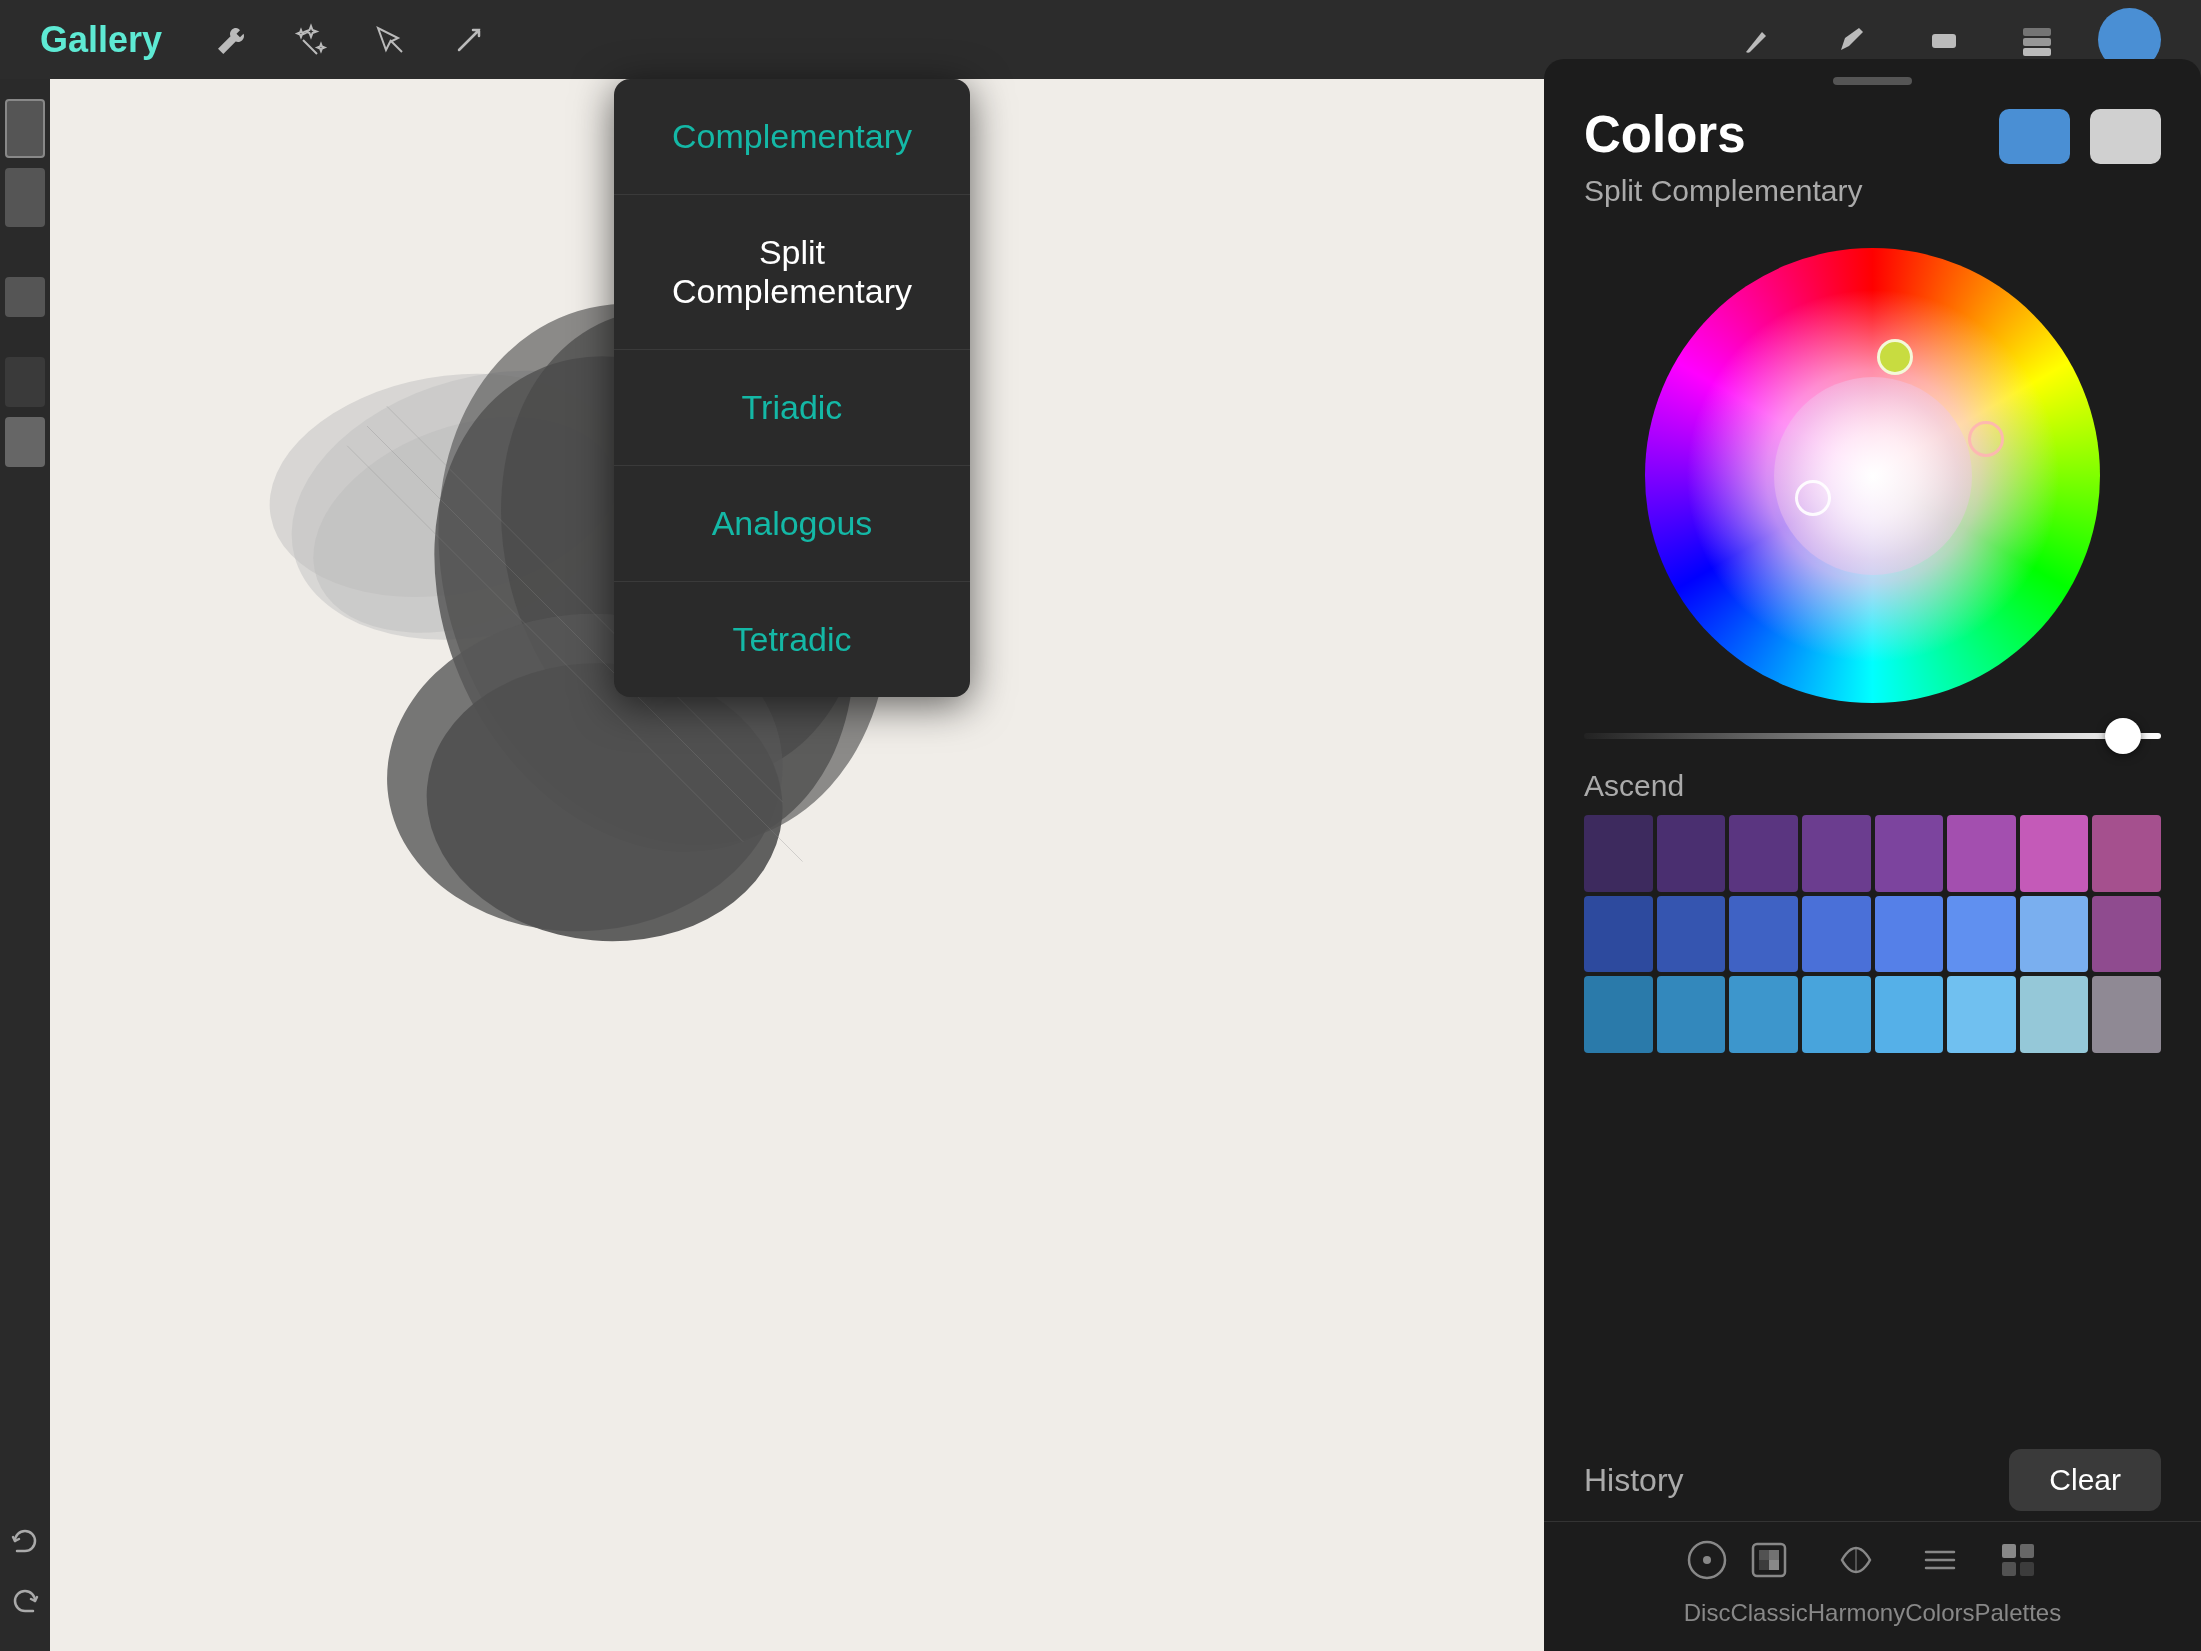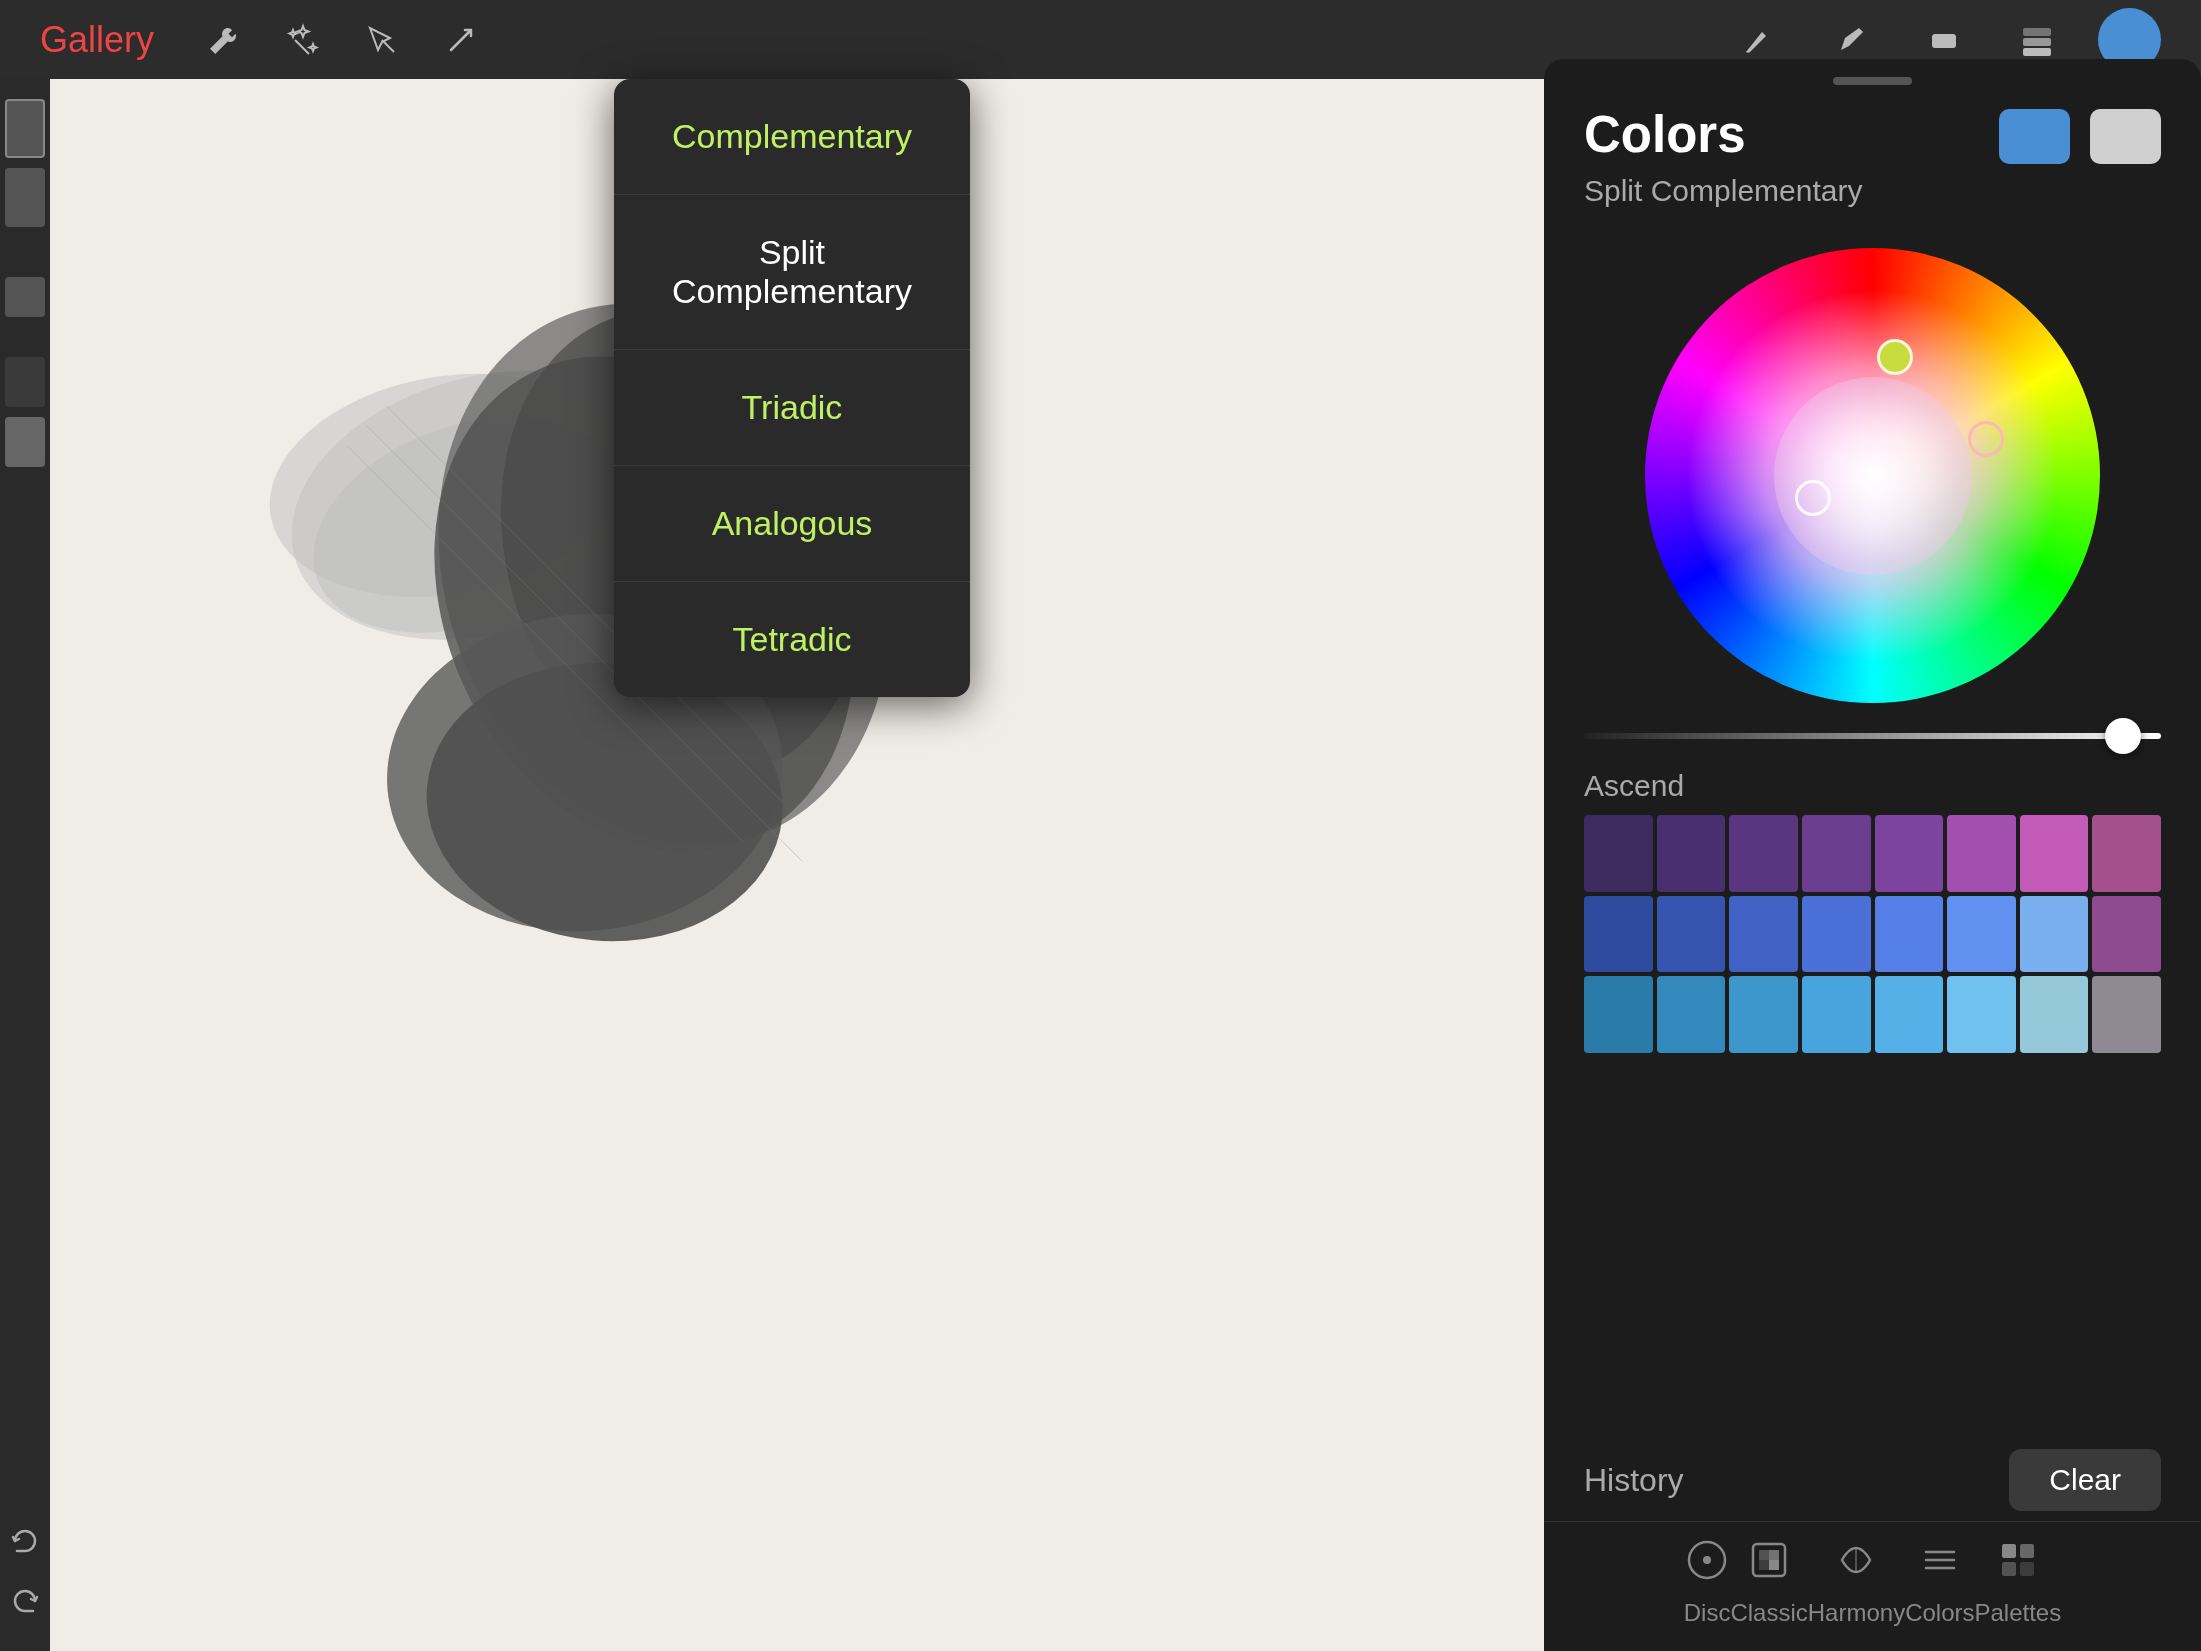--- a/index.html
+++ b/index.html
@@ -10,23 +10,23 @@
       position: absolute;
       top: 0; left: 0; right: 0;
       height: 79px;
       background: #2c2c2c;
       display: flex;
       align-items: center;
       padding: 0 40px;
       z-index: 100;
     }
     #gallery-btn {
-      color: #ef4444;
+      color: #5eead4;
       font-size: 36px;
-      font-weight: 400;
+      font-weight: 700;
       margin-right: 40px;
       cursor: pointer;
     }
     .toolbar-icon {
       width: 59px; height: 59px;
       border-radius: 50%;
       display: flex; align-items: center; justify-content: center;
       margin-right: 20px;
       cursor: pointer;
       color: #ccc;
@@ -127,21 +127,21 @@
       left: 614px;
       width: 356px;
       background: #2a2a2a;
       border-radius: 16px;
       overflow: hidden;
       z-index: 200;
       box-shadow: 0 8px 40px rgba(0,0,0,0.6);
     }
     .dropdown-item {
       padding: 38px 30px;
-      color: #bef264;
+      color: #14b8a6;
       font-size: 34px;
       text-align: center;
       cursor: pointer;
       border-bottom: 1px solid rgba(255,255,255,0.08);
     }
     .dropdown-item:last-child { border-bottom: none; }
     .dropdown-item.selected { color: #fff; font-weight: 500; }
 
     
     #colors-panel {

